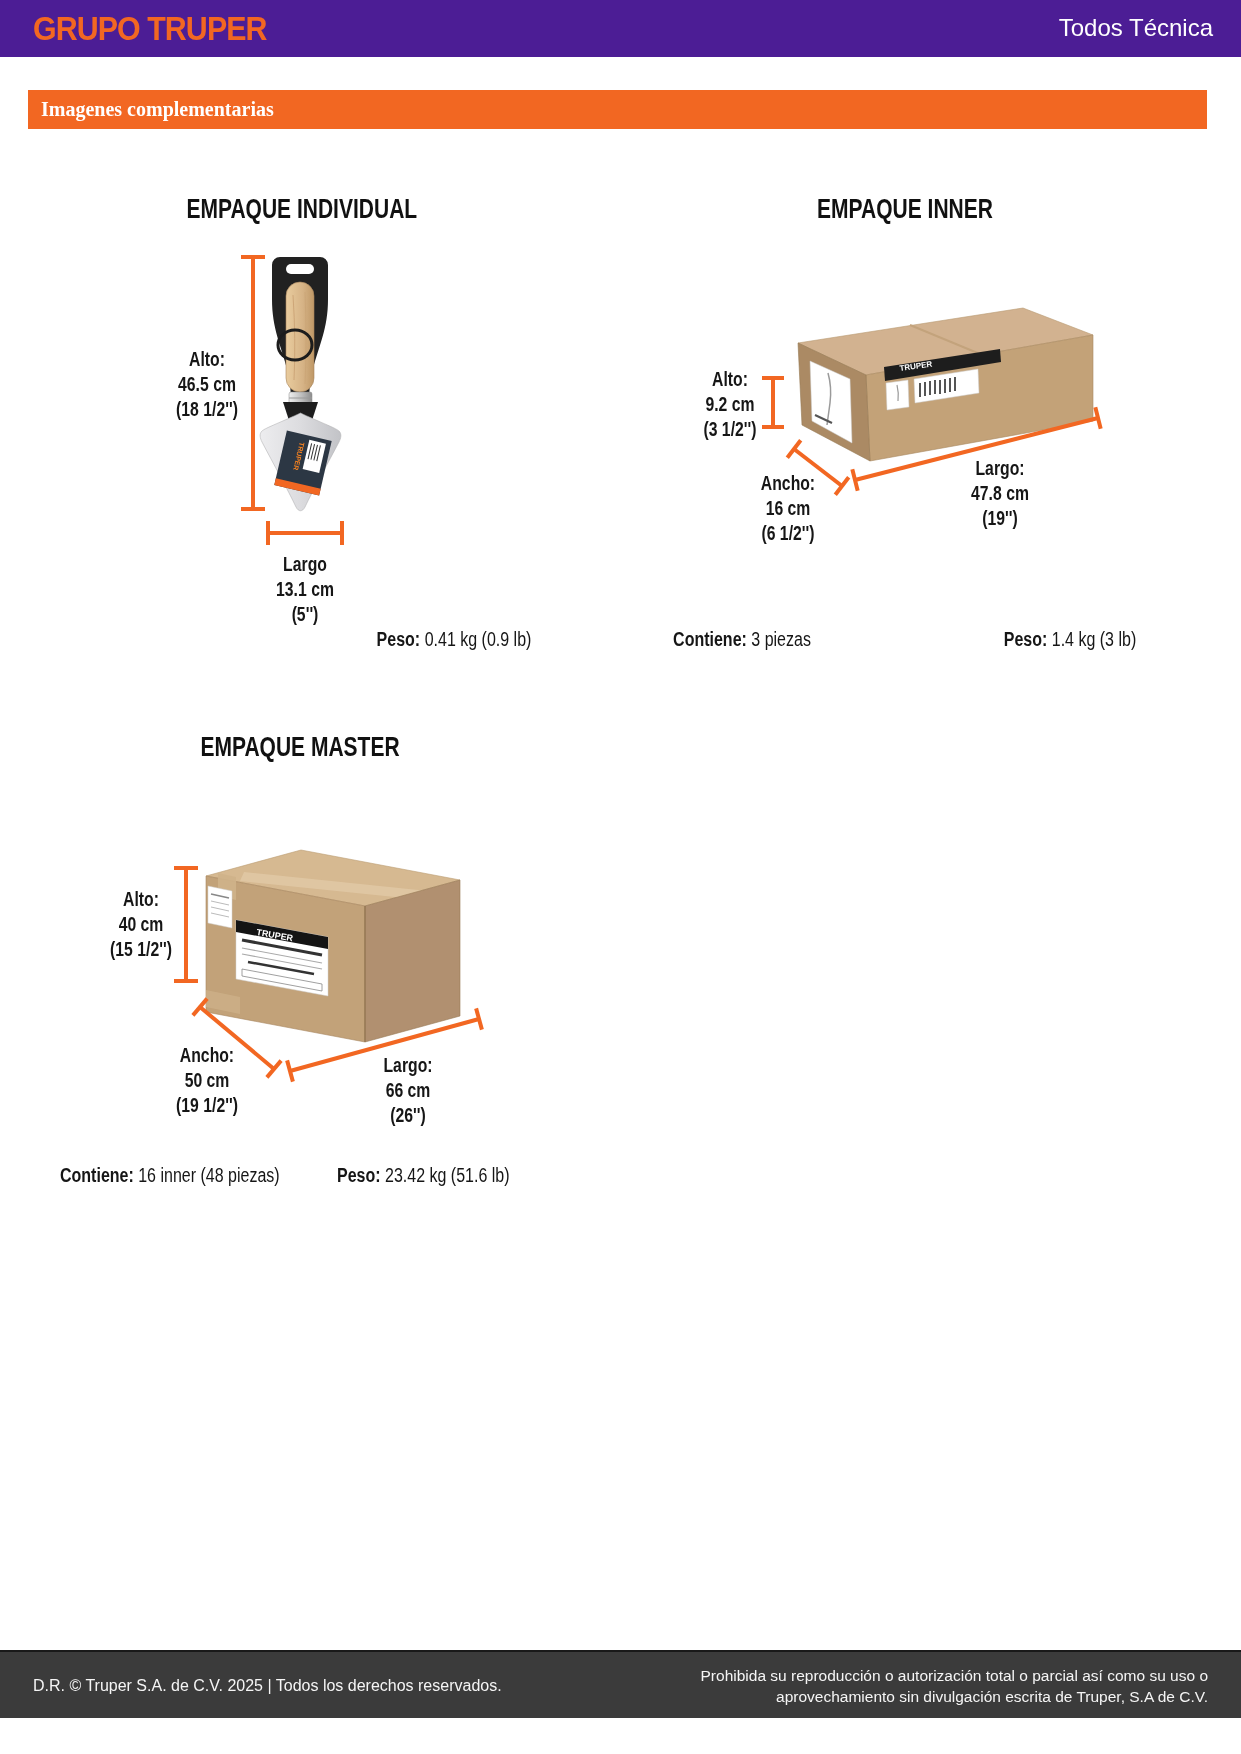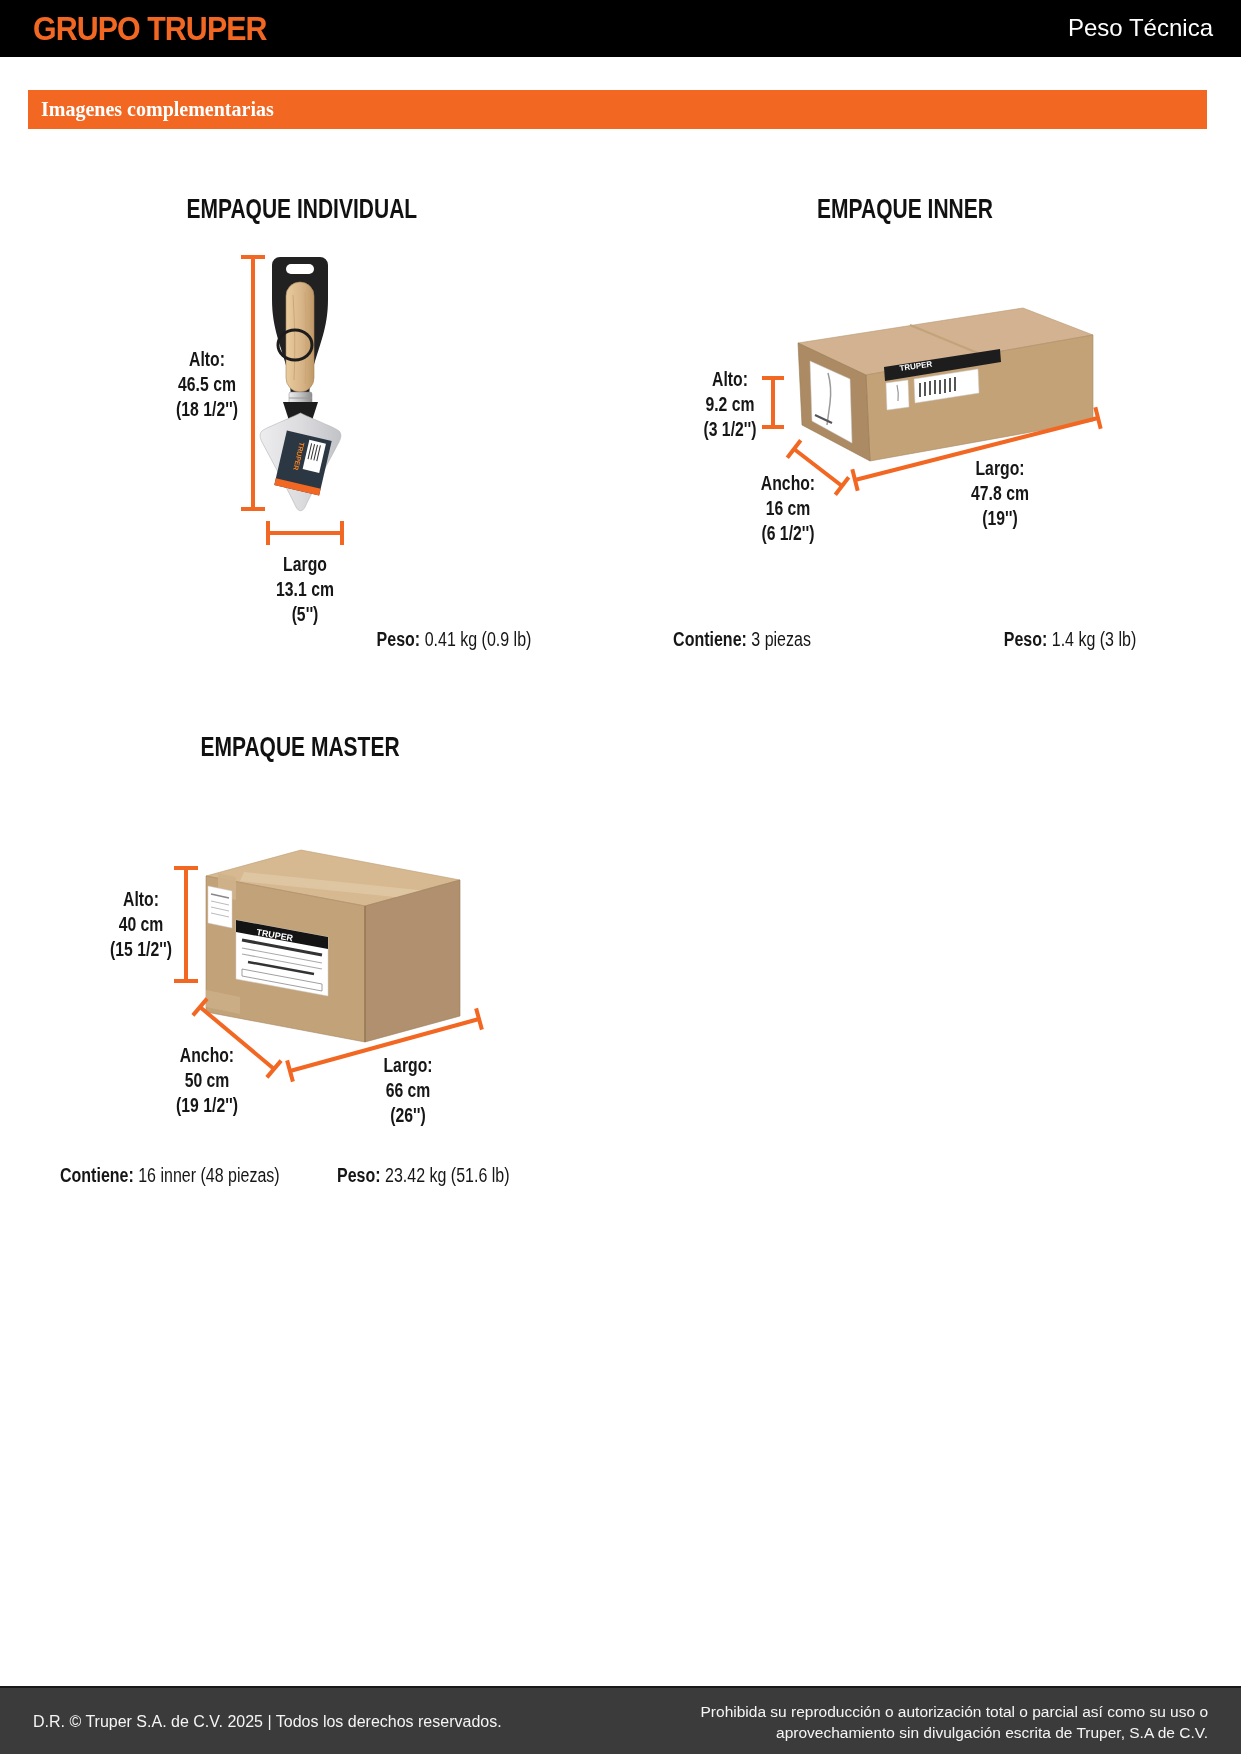--- a/index.html
+++ b/index.html
@@ -1,19 +1,19 @@
 <!DOCTYPE html>
 <html><head>
 <meta charset="utf-8">
 <style>
   html,body{margin:0;padding:0;background:#ffffff;}
   .page{position:relative;width:1241px;height:1754px;background:#ffffff;overflow:hidden;
         font-family:"Liberation Sans",sans-serif;color:#1b1b1b;}
   
-  .topbar{position:absolute;left:0;top:0;width:1241px;height:57px;background:#000000;}
+  .topbar{position:absolute;left:0;top:0;width:1241px;height:57px;background:#4c1d95;}
   .logo{position:absolute;left:33px;top:10px;font-size:33px;font-weight:800;color:#F26722;
         letter-spacing:-1px;transform:scaleX(.92);transform-origin:left center;white-space:nowrap;}
   .doc-title{position:absolute;right:28px;top:14px;font-size:24px;font-weight:400;color:#ffffff;white-space:nowrap;}
   
   .banner{position:absolute;left:28px;top:90px;width:1179px;height:39px;background:#F26722;}
   .banner-label{position:absolute;left:13px;top:8px;font-size:20px;font-weight:700;color:#ffffff;white-space:nowrap;font-family:Liberation Serif, serif;}
   
   .sec-title{position:absolute;width:300px;text-align:center;font-size:28px;font-weight:800;color:#111;
              transform:scaleX(.75);transform-origin:center;white-space:nowrap;}
   
@@ -22,35 +22,35 @@
   
   .meta{position:absolute;font-size:20px;color:#161616;white-space:nowrap;transform:scaleX(.8);}
   .meta.centered{width:300px;text-align:center;transform-origin:center;}
   .meta.lefted{transform-origin:left center;}
   .meta .lbl{font-weight:700;}
   .meta .val{font-weight:400;}
   
   .overlay{position:absolute;left:0;top:0;pointer-events:none;}
   .figure{position:absolute;}
   
-  .footer{position:absolute;left:0;top:1686px;width:1241px;height:68px;background:#3b3b3b;border-top:2px solid #191919;
+  .footer{position:absolute;left:0;top:1650px;width:1241px;height:68px;background:#3b3b3b;border-top:2px solid #191919;
           box-sizing:border-box;}
   .footer-left{position:absolute;left:33px;top:0;height:68px;display:flex;align-items:center;
                font-size:16px;color:#f5f5f5;white-space:nowrap;}
   .footer-right{position:absolute;right:33px;top:0;height:68px;display:flex;flex-direction:column;justify-content:center;
                 text-align:right;font-size:15.5px;line-height:21px;color:#f5f5f5;}
 </style>
 </head>
 <body>
 
 <div class="page">
 
   <div class="topbar">
     <div class="logo">GRUPO TRUPER</div>
-    <div class="doc-title">Peso Técnica</div>
+    <div class="doc-title">Todos Técnica</div>
   </div>
 
   <div class="banner">
     <div class="banner-label">Imagenes complementarias</div>
   </div>
 
   <div class="sec-title" style="left:149px;top:193px;">EMPAQUE INDIVIDUAL</div>
   <div class="sec-title" style="left:755px;top:193px;">EMPAQUE INNER</div>
   <div class="sec-title" style="left:150px;top:731px;">EMPAQUE MASTER</div>
 

